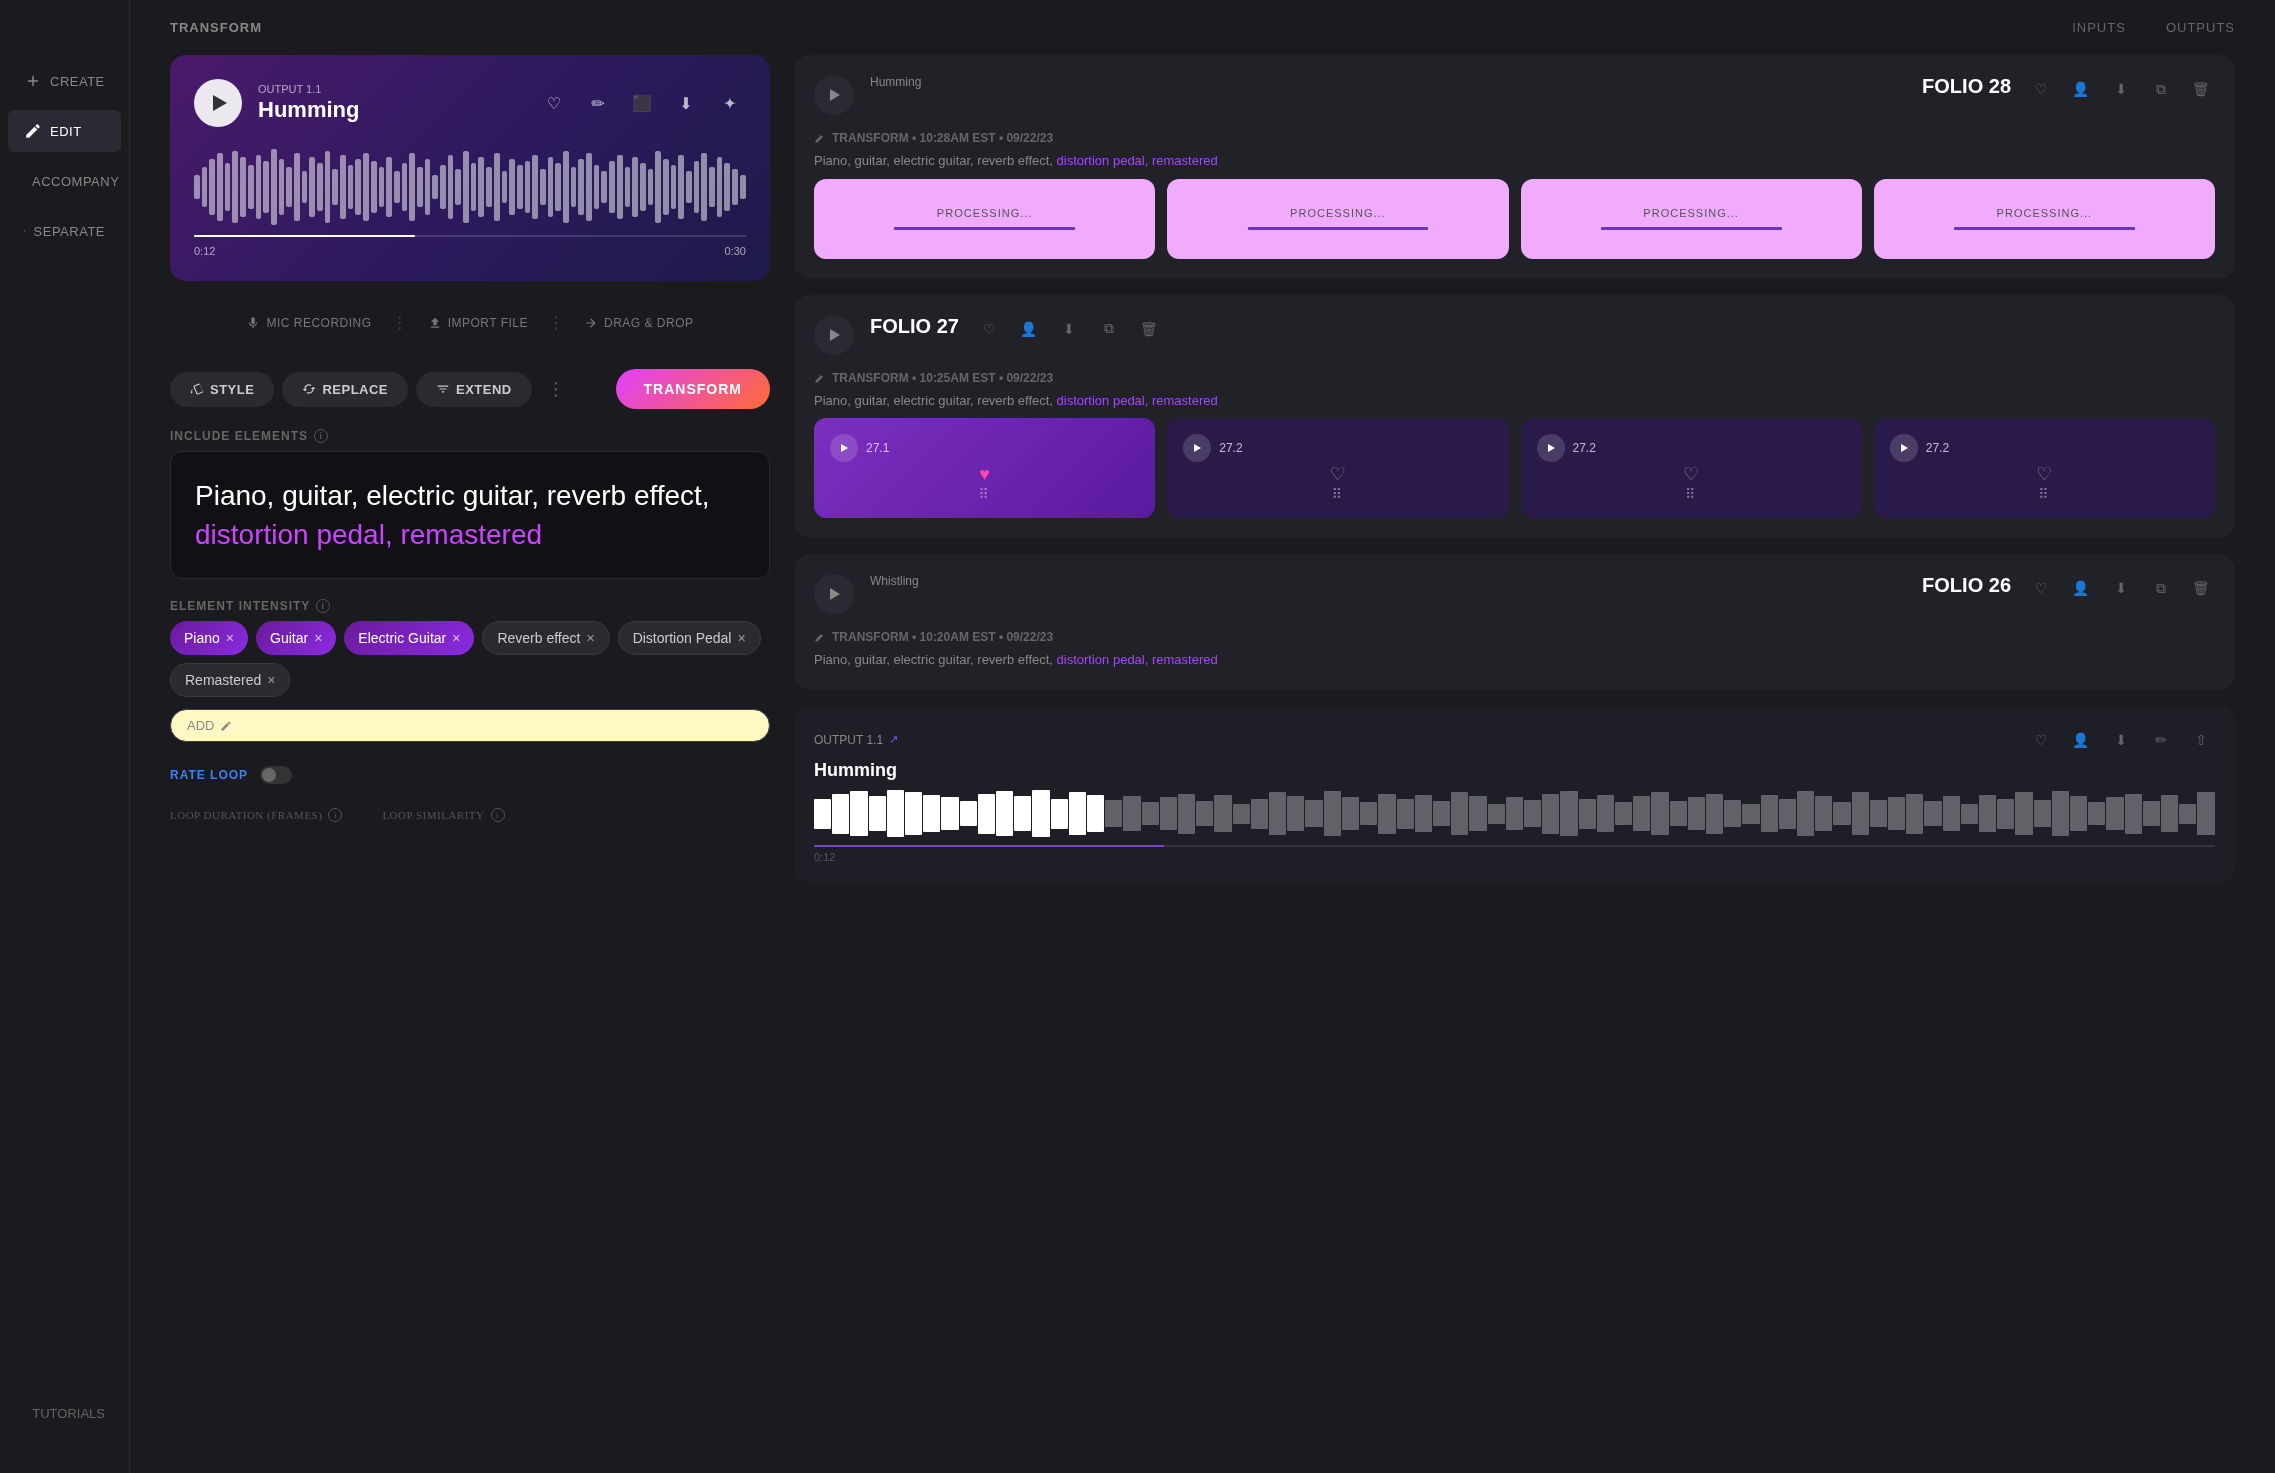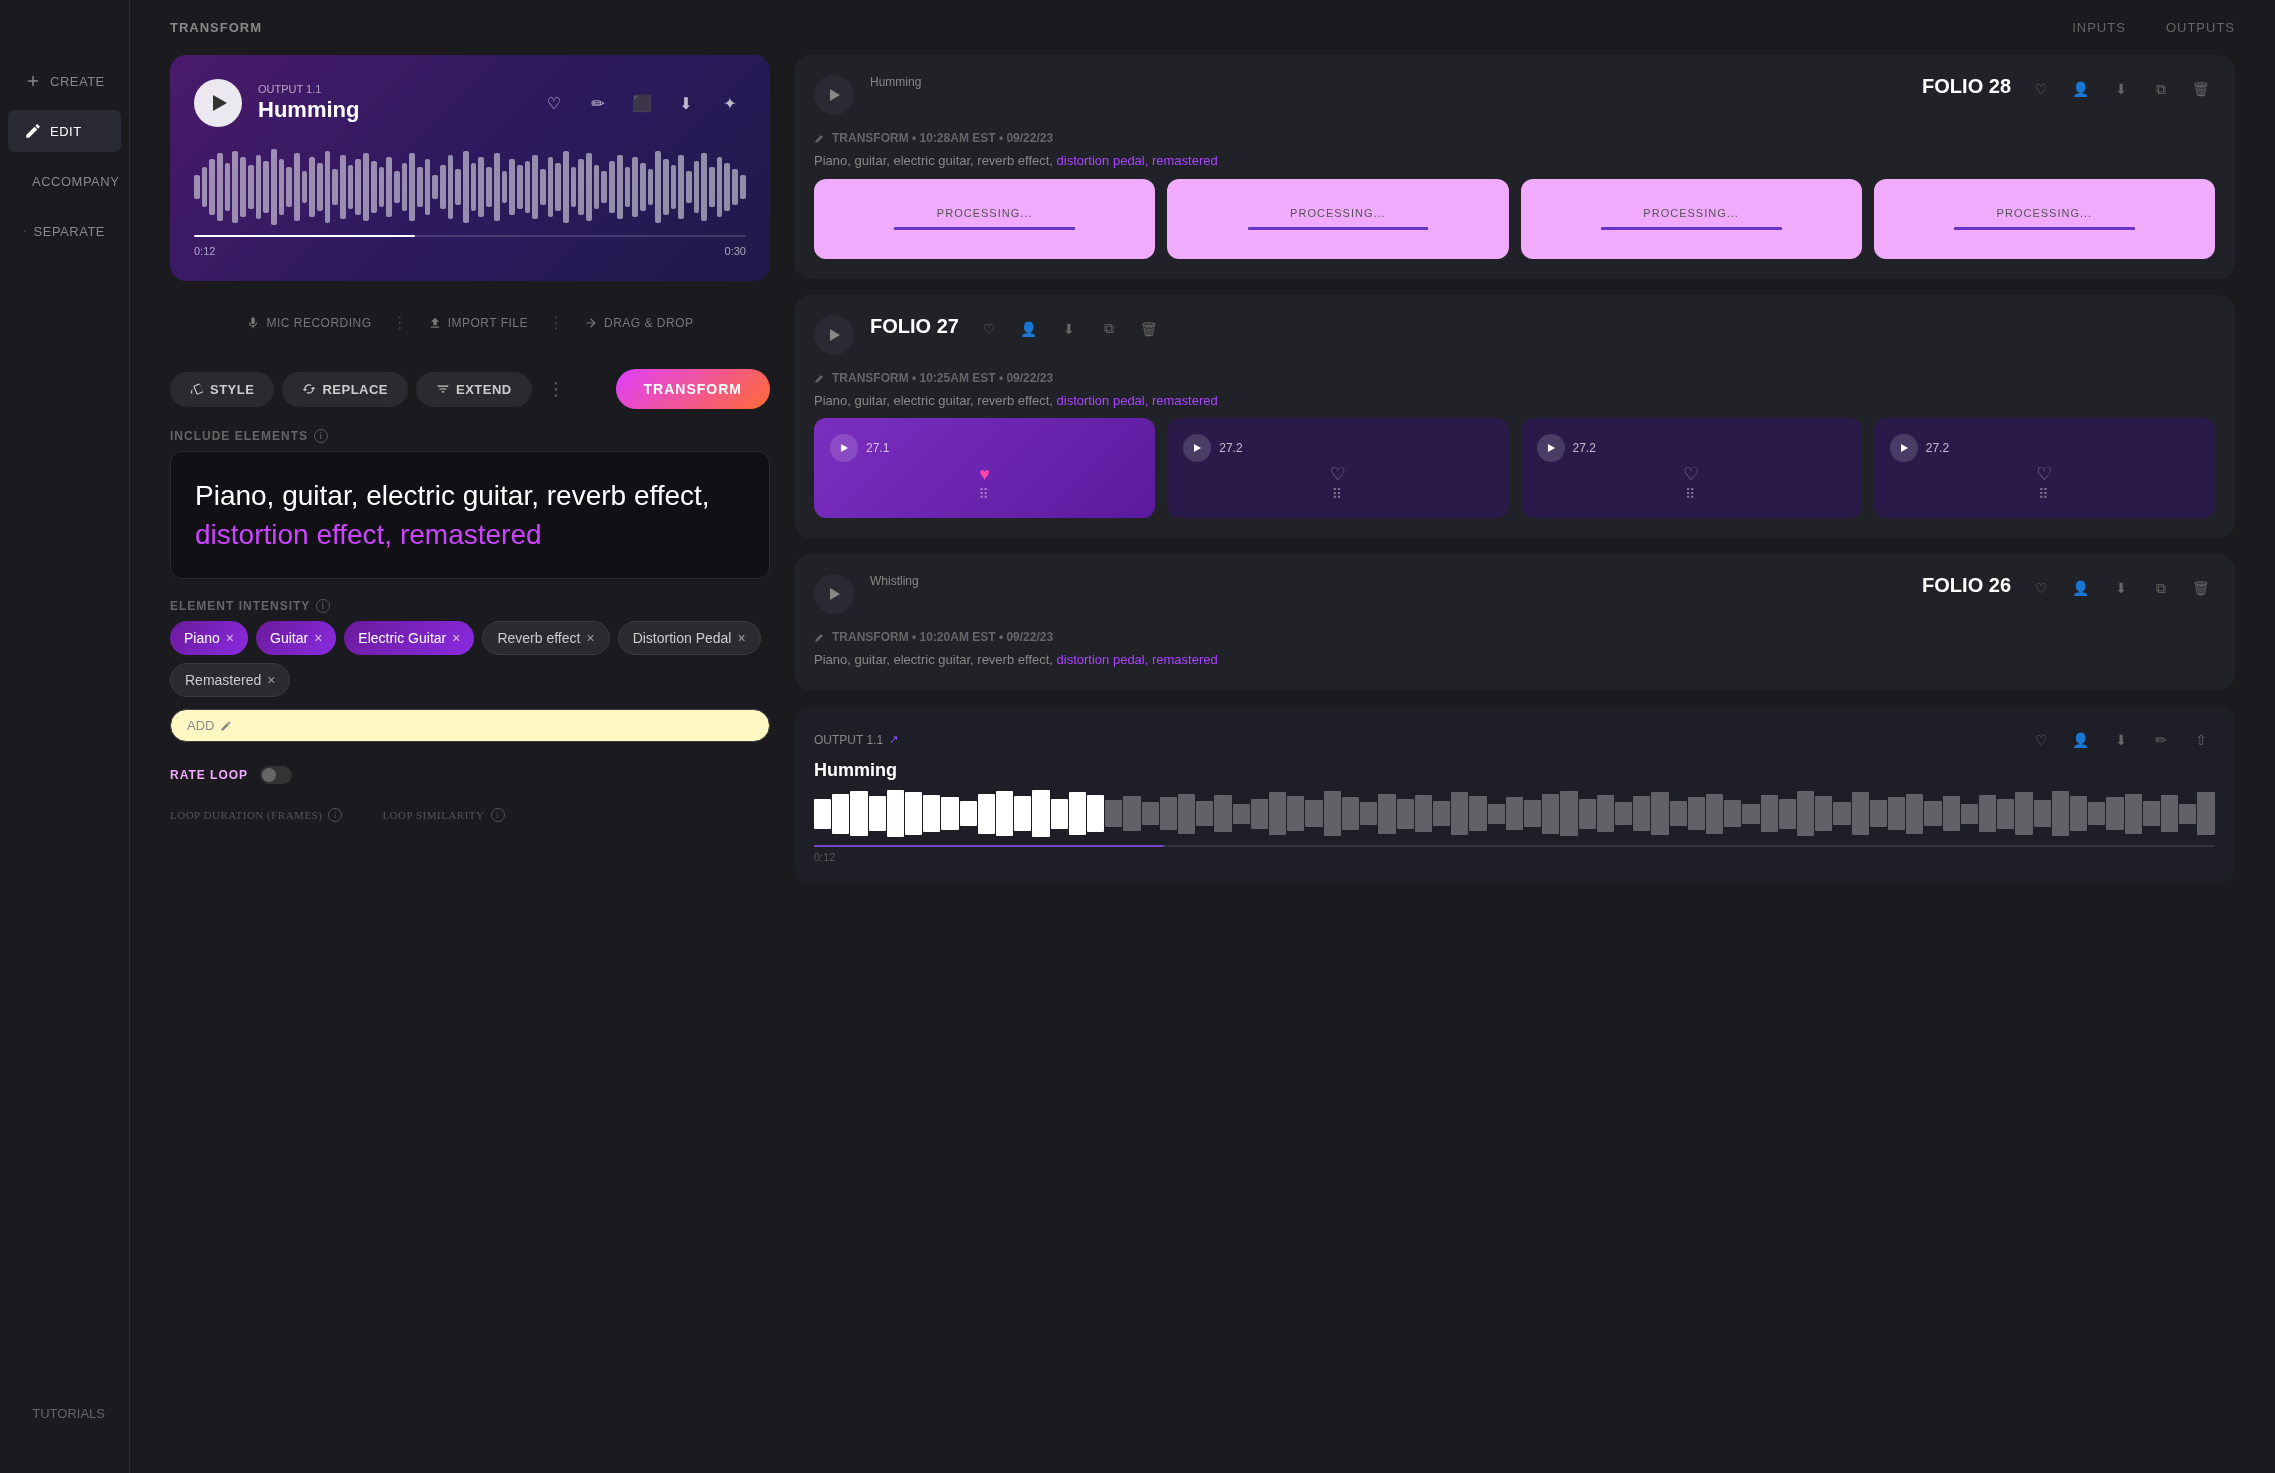--- a/index.html
+++ b/index.html
@@ -335,21 +335,21 @@
 
     
     .rate-section {
       display: flex;
       align-items: center;
       gap: 12px;
       padding: 8px 0;
     }
     .rate-label {
       font-size: 12px;
-      color: #f0abfc;
+      color: #3b82f6;
       letter-spacing: 1px;
       font-weight: 600;
     }
     .toggle {
       width: 32px;
       height: 18px;
       background: #333;
       border-radius: 9px;
       cursor: pointer;
       position: relative;
@@ -803,21 +803,21 @@
           <span>TRANSFORM</span>
         </button>
       </div>
 
       <div>
         <div class="section-label">
           <span>INCLUDE ELEMENTS</span>
           <div class="info-icon">i</div>
         </div>
         <div class="elements-textarea">
-          <span>Piano, guitar, electric guitar, reverb effect, </span><span class="highlight">distortion effect, remastered</span>
+          <span>Piano, guitar, electric guitar, reverb effect, </span><span class="highlight">distortion pedal, remastered</span>
         </div>
       </div>
 
       <div class="tags-section">
         <div class="section-label">
           <span>ELEMENT INTENSITY</span>
           <div class="info-icon">i</div>
         </div>
         <div class="tags-wrapper">
           <div class="tag tag-purple">

